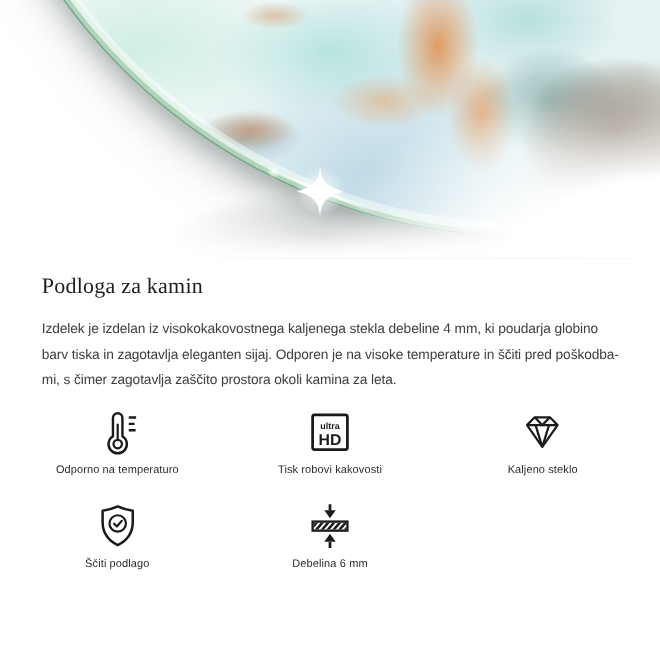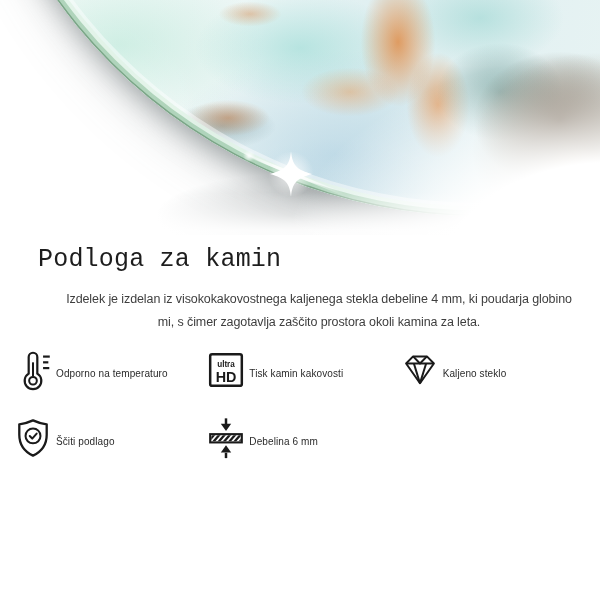--- a/index.html
+++ b/index.html
@@ -42,29 +42,29 @@
         background:radial-gradient(460px 300px at 102% 115%, #fff 36%, rgba(255,255,255,0) 72%),
                    linear-gradient(to bottom, rgba(255,255,255,0) 82%, rgba(255,255,255,.9) 98%);}
   .ray{position:absolute;left:234px;top:172px;width:116px;height:3px;transform:rotate(22deg);
         background:linear-gradient(to right,rgba(255,255,255,0),rgba(255,255,255,.95) 45%,
                    rgba(255,255,255,.95) 55%,rgba(255,255,255,0));}
   .glint{position:absolute;left:243px;top:150px;width:12px;height:12px;
         background:radial-gradient(closest-side,rgba(255,255,255,.95),rgba(255,255,255,0));}
   .star{position:absolute;left:267px;top:150px;width:48px;height:48px;}
 
   
-  h1{margin:7px 0 0 38px;font-family:Liberation Mono, monospace;font-weight:400;
-     font-size:25px;line-height:36px;color:#1d1d1d;letter-spacing:.2px;}
-  .desc{margin:10px 0 0 38px;font-size:12.5px;line-height:23px;color:#3e3e3e;letter-spacing:-.1px;text-align:center;}
+  h1{margin:7px 0 0 38px;font-family:Liberation Serif, serif;font-weight:400;
+     font-size:20px;line-height:36px;color:#1d1d1d;letter-spacing:.2px;}
+  .desc{margin:10px 0 0 38px;font-size:12.5px;line-height:23px;color:#3e3e3e;letter-spacing:-.1px;}
   .desc span{display:block;white-space:nowrap;}
 
   
   .features{display:grid;grid-template-columns:repeat(3,1fr);row-gap:22px;
             padding:0 10px;margin-top:13px;}
-  .feature{display:flex;flex-direction:row;align-items:center;}
+  .feature{display:flex;flex-direction:column;align-items:center;}
   .feature svg{width:46px;height:46px;display:block;}
   .flabel{margin-top:6px;font-size:10px;color:#2b2b2b;letter-spacing:.1px;}
   .hd-ultra{font:700 8.5px "Liberation Sans",sans-serif;}
   .hd-hd{font:800 15px "Liberation Sans",sans-serif;}
 </style>
 </head>
 <body>
 
 <div class="page">
 
@@ -86,20 +86,21 @@
       </defs>
       <circle cx="20" cy="20" r="19" fill="url(#starglow)"></circle>
       <path d="M20 1 C21.3 13 24.5 16.2 37.5 20 C24.5 23.8 21.3 27 20 39 C18.7 27 15.5 23.8 2.5 20 C15.5 16.2 18.7 13 20 1 Z" fill="#ffffff"></path>
     </svg>
   </section>
 
   <h1><span>Podloga za kamin</span><br></h1>
 
   <p class="desc">
       <span>Izdelek je izdelan iz visokokakovostnega kaljenega stekla debeline 4 mm, ki poudarja globino</span>
+      <span>barv tiska in zagotavlja eleganten sijaj. Odporen je na visoke temperature in ščiti pred poškodba-</span>
       <span>mi, s čimer zagotavlja zaščito prostora okoli kamina za leta.</span>
     </p>
 
   <div class="features">
 
     <div class="feature">
       <svg viewBox="0 0 48 48" fill="none" stroke="#1a1a1a" stroke-width="2.3">
         <path d="M28.5 27.8 V10.5 a4.5 4.5 0 0 0 -9 0 V27.8 a8.7 8.7 0 1 0 9 0 Z"></path>
         <circle cx="24" cy="35.2" r="4" stroke-width="2.1"></circle>
         <line x1="24" y1="30.8" x2="24" y2="16" stroke-width="2.1"></line>
@@ -109,21 +110,21 @@
       </svg>
       <div class="flabel">Odporno na temperaturo</div>
     </div>
 
     <div class="feature">
       <svg viewBox="0 0 48 48">
         <rect x="7.5" y="7.5" width="33" height="33" rx="2" fill="none" stroke="#1a1a1a" stroke-width="2.6"></rect>
         <text class="hd-ultra" x="24" y="21" text-anchor="middle" fill="#1a1a1a">ultra</text>
         <text class="hd-hd" x="24" y="36" text-anchor="middle" fill="#1a1a1a">HD</text>
       </svg>
-      <div class="flabel">Tisk kamin kakovosti</div>
+      <div class="flabel">Tisk robovi kakovosti</div>
     </div>
 
     <div class="feature">
       <svg viewBox="0 0 48 48" fill="none" stroke="#1a1a1a" stroke-width="2.1" stroke-linejoin="round">
         <path d="M9.5 17.2 L16.8 9.8 L31.2 9.8 L38.5 17.2 L24 37.8 Z"></path>
         <line x1="9.5" y1="17.2" x2="38.5" y2="17.2"></line>
         <path d="M16.8 9.8 L24 17.2 L31.2 9.8"></path>
         <line x1="17.6" y1="17.2" x2="24" y2="37.8"></line>
         <line x1="30.4" y1="17.2" x2="24" y2="37.8"></line>
       </svg>

